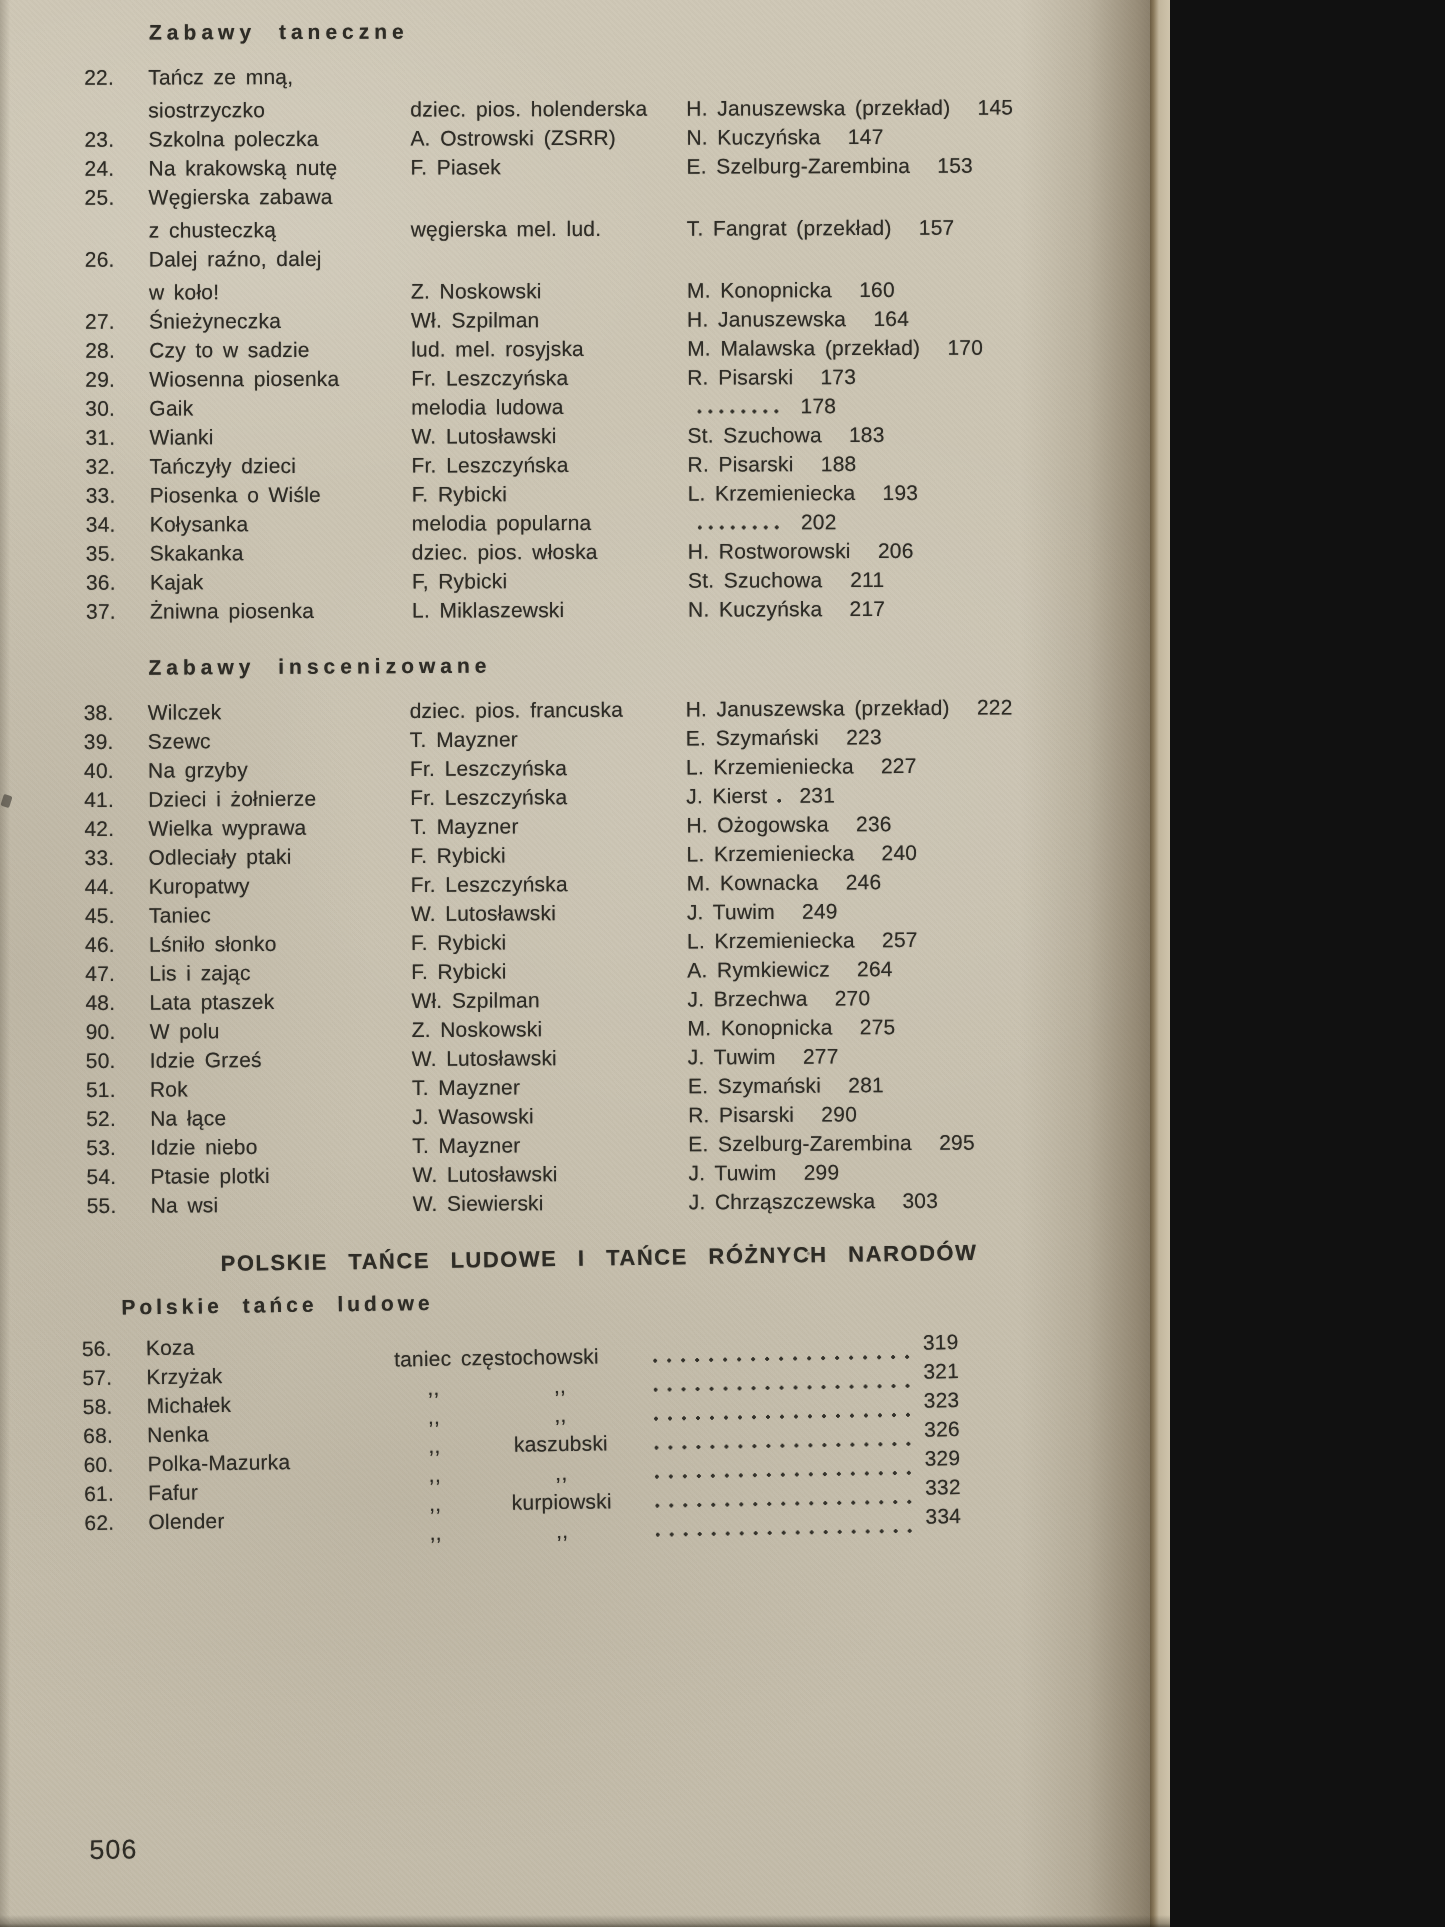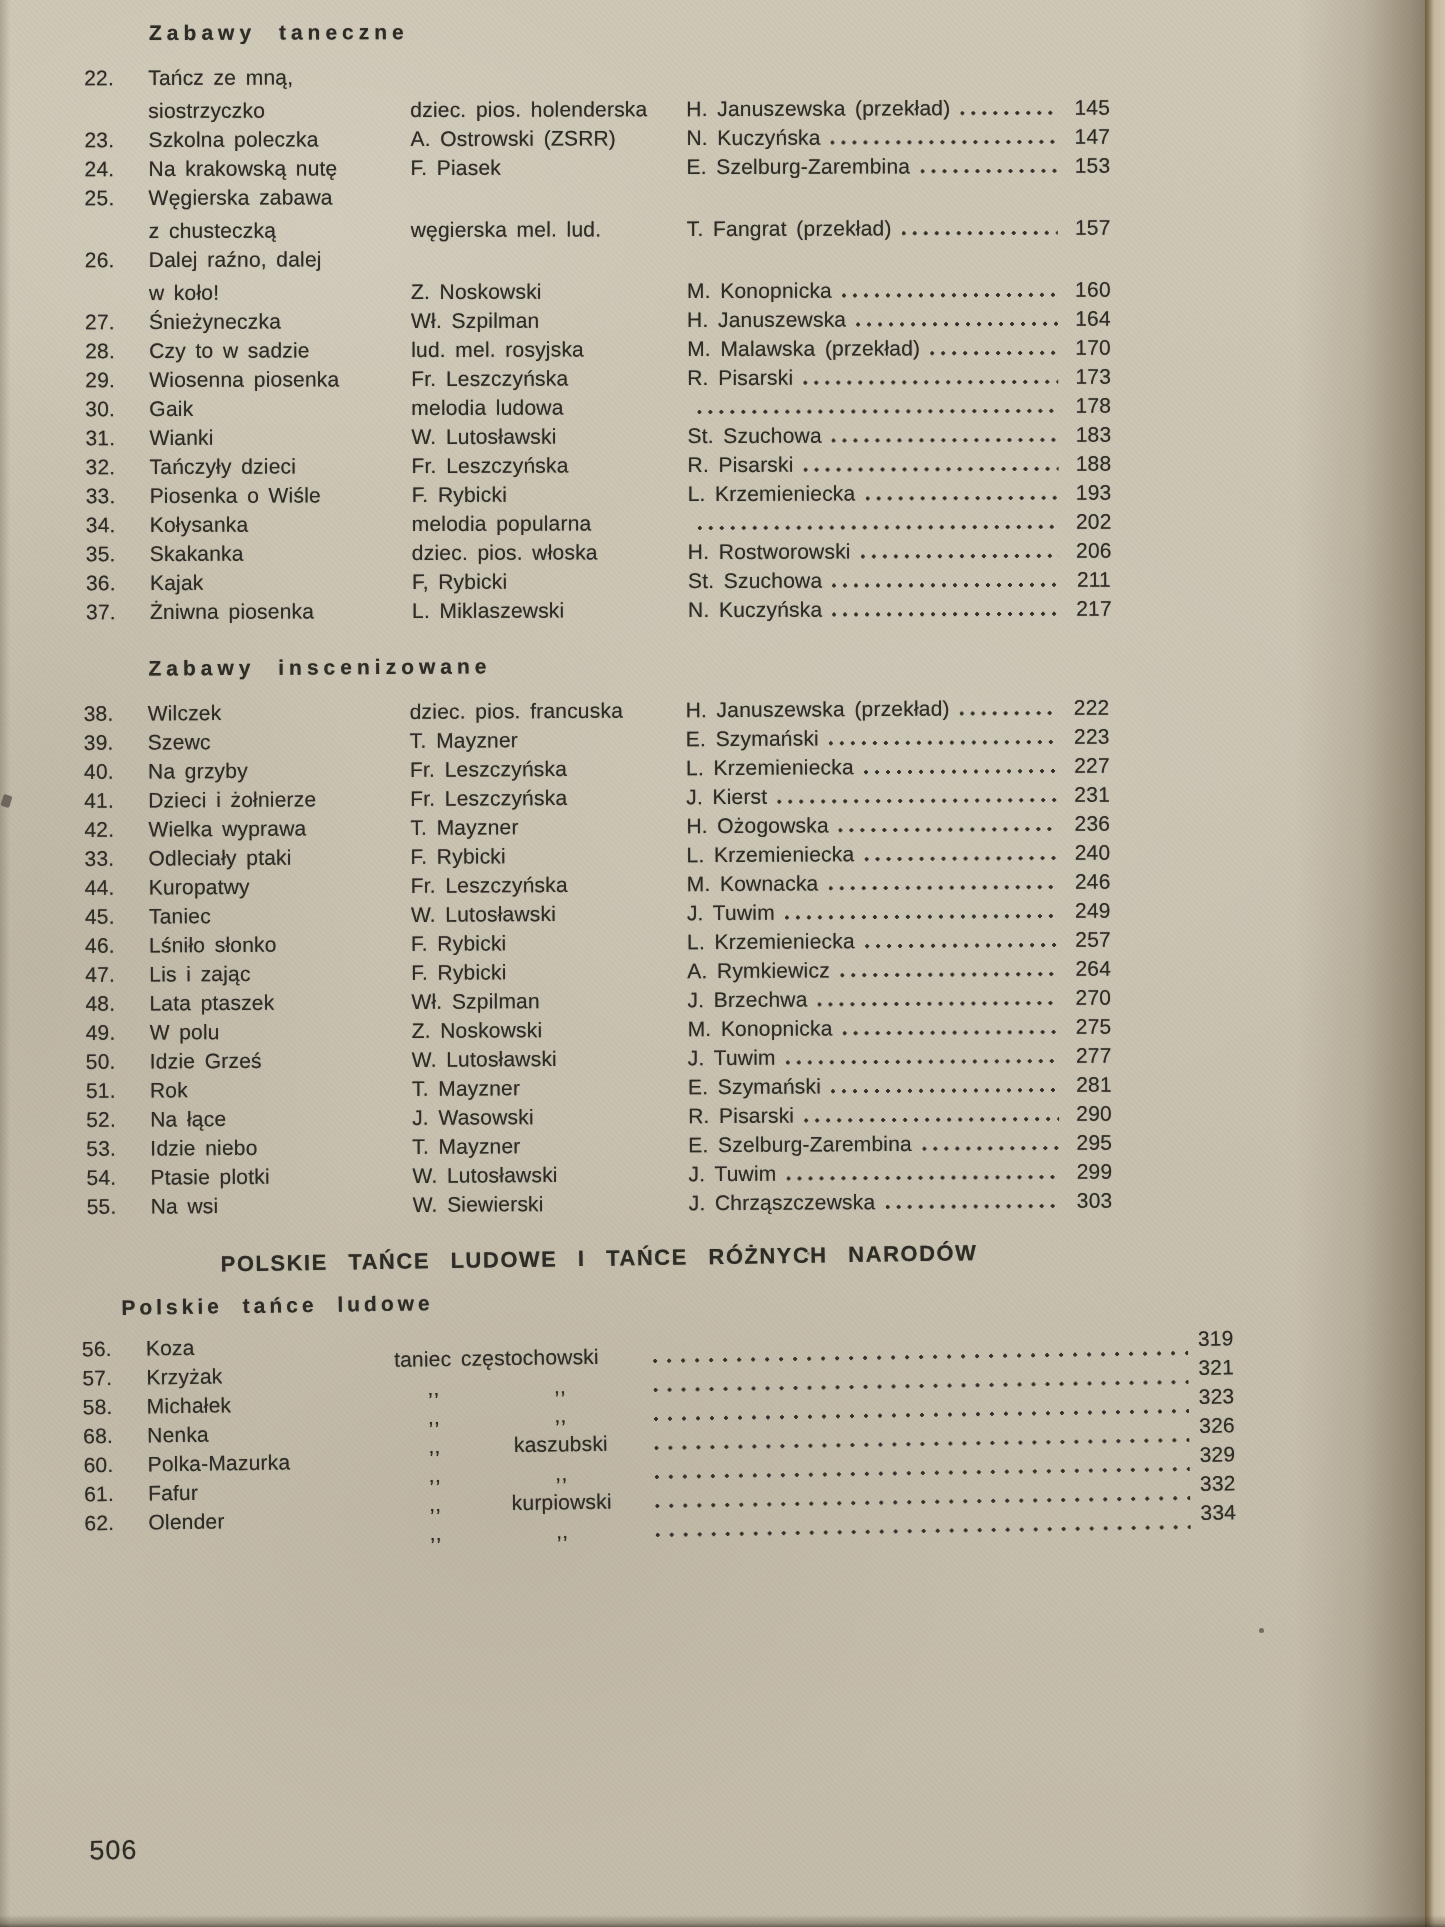--- a/index.html
+++ b/index.html
@@ -1,18 +1,18 @@
 <!DOCTYPE html>
 <html><head>
 <meta charset="utf-8">
 <style>
   html,body{margin:0;padding:0;background:#111;}
   .page{
     position:relative;
-    width:1445px;height:1927px;
+    width:1170px;height:1927px;
     overflow:hidden;
     font-family:"Liberation Sans","DejaVu Sans",sans-serif;
     color:#2e2c26;
     background-color:#ccc5b3;
     background-image:
       radial-gradient(ellipse 700px 450px at 22% 12%, rgba(255,255,255,0.10), transparent 60%),
       radial-gradient(ellipse 900px 650px at 65% 40%, rgba(255,255,255,0.07), transparent 60%),
       radial-gradient(ellipse 800px 550px at 35% 78%, rgba(118,108,88,0.10), transparent 65%),
       radial-gradient(ellipse 500px 900px at 2% 50%, rgba(110,100,82,0.12), transparent 70%),
       repeating-linear-gradient(47deg, rgba(120,110,90,0.028) 0 2px, rgba(255,255,255,0.02) 2px 4px),
@@ -384,21 +384,21 @@
           <span class="num">48.</span>
           <span class="title">Lata ptaszek</span>
           <span class="melody">Wł. Szpilman</span>
           <span class="author-area">
             <span class="author">J. Brzechwa</span>
             <span class="dots"></span>
             <span class="pagenum">270</span>
           </span>
         </div>
         <div class="row">
-          <span class="num">49.</span>
+          <span class="num">90.</span>
           <span class="title">W polu</span>
           <span class="melody">Z. Noskowski</span>
           <span class="author-area">
             <span class="author">M. Konopnicka</span>
             <span class="dots"></span>
             <span class="pagenum">275</span>
           </span>
         </div>
         <div class="row">
           <span class="num">50.</span>

